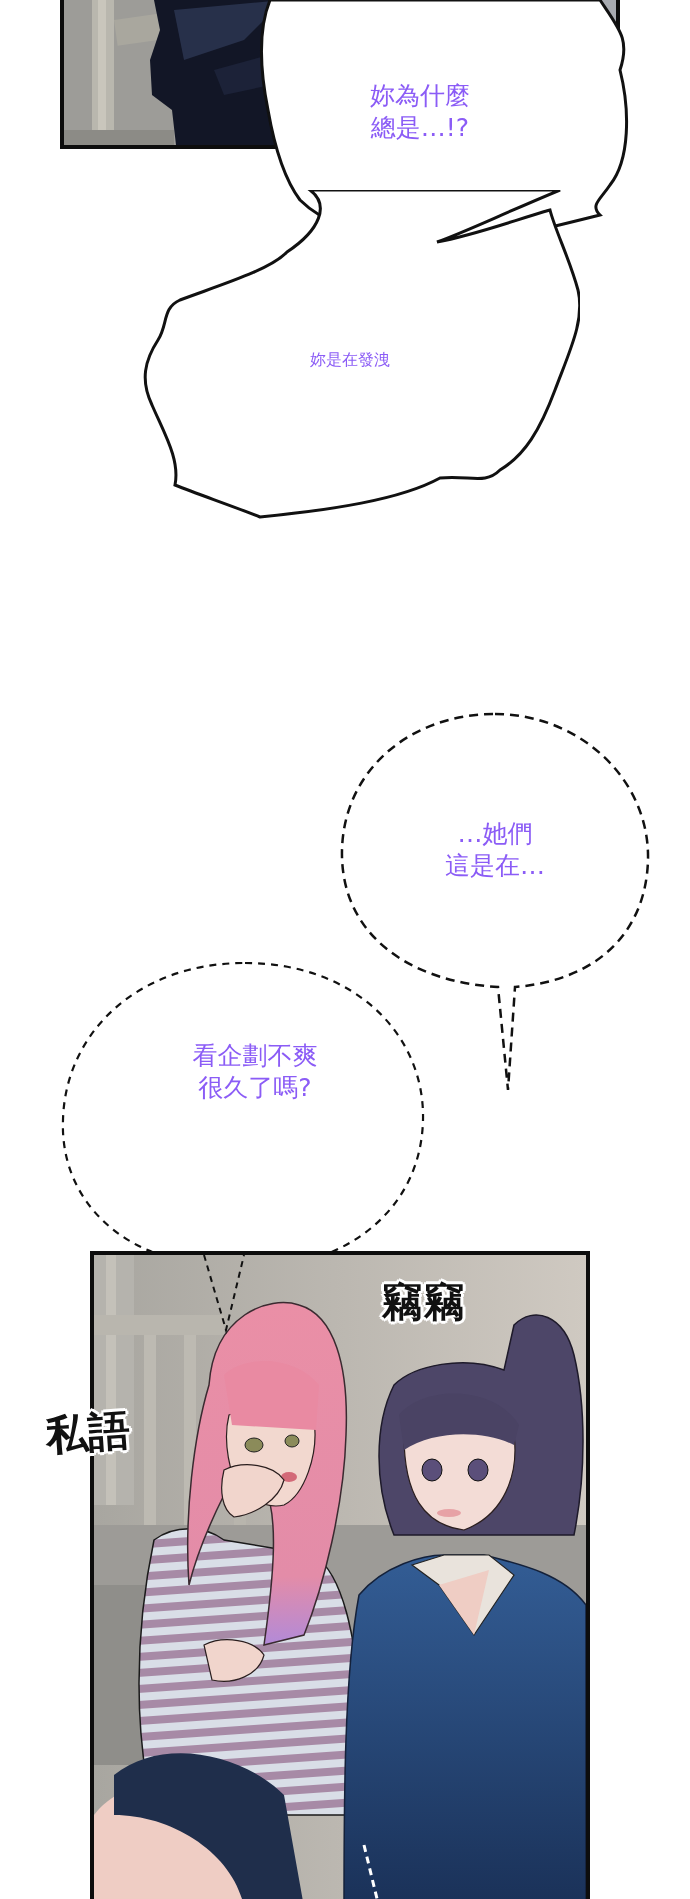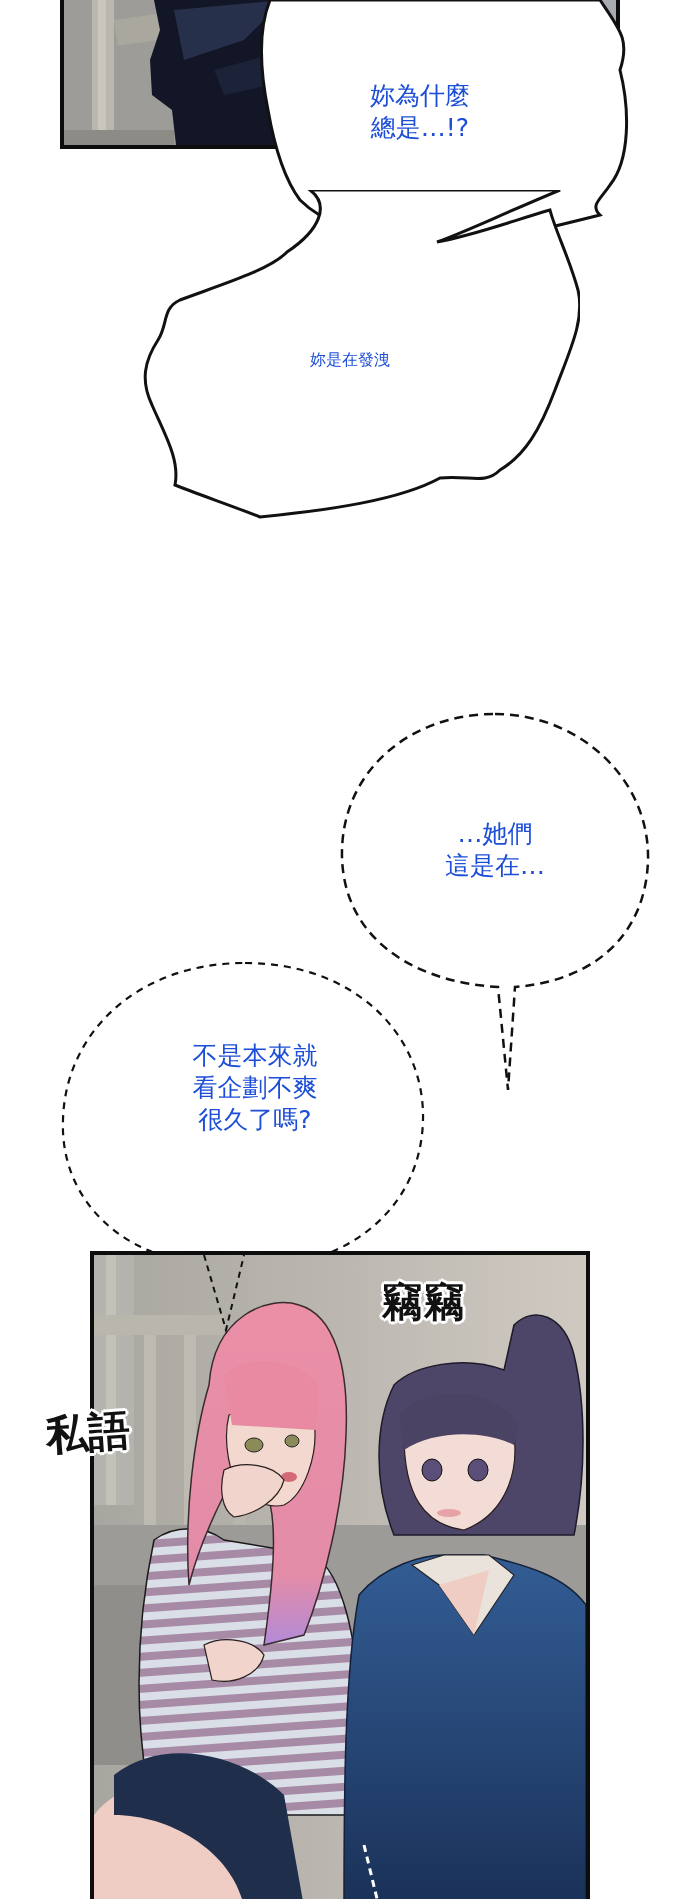--- a/index.html
+++ b/index.html
@@ -1,19 +1,19 @@
 <!DOCTYPE html>
 <html><head>
   <meta charset="utf-8">
   <style>
     html, body { margin: 0; padding: 0; background: #ffffff; }
     body { width: 690px; height: 1899px; position: relative; overflow: hidden; font-family: "DejaVu Sans", "Liberation Sans", sans-serif; }
     .abs { position: absolute; }
     .panel { position: absolute; overflow: hidden; box-sizing: border-box; border: 4px solid #0d0d0d; }
-    .bubble-text { position: absolute; text-align: center; color: #1d4ed8; font-family: "DejaVu Sans", sans-serif; line-height: 1.28; }
+    .bubble-text { position: absolute; text-align: center; color: #8b5cf6; font-family: "DejaVu Sans", sans-serif; line-height: 1.28; }
     .bubble-text span { display: block; white-space: nowrap; }
     .sfx { position: absolute; font-family: "DejaVu Serif", "Liberation Serif", serif; font-weight: bold; color: #111; 
            text-shadow: 3px 0 #fff, -3px 0 #fff, 0 3px #fff, 0 -3px #fff, 2px 2px #fff, -2px -2px #fff, 2px -2px #fff, -2px 2px #fff; }
     svg { display: block; }
   </style>
 </head>
 <body>
 
 <div class="panel" style="left:60px; top:-4px; width:560px; height:153px; background:#9a9a98;">
   <svg width="552" height="145" viewBox="0 0 552 145">
@@ -122,19 +122,18 @@
     <path d="M 265 340 C 290 310 330 300 350 300 L 390 300 C 430 310 470 320 492 350 L 492 652 L 250 652 C 250 550 250 420 265 340 Z" fill="url(#polo)" stroke="#14213a" stroke-width="1.5"></path>
     <path d="M 318 310 L 350 300 L 395 300 L 420 320 L 380 380 L 345 330 Z" fill="#e9e3dc" stroke="#222" stroke-width="1.2"></path>
     <path d="M 345 330 L 380 380 L 395 315 Z" fill="#efcdc4"></path>
 
     <path d="M 110 0 L 132 75 L 150 0" fill="none" stroke="#111" stroke-width="2" stroke-dasharray="6 5"></path>
     <path d="M 270 590 L 285 652" fill="none" stroke="#ffffff" stroke-width="3" stroke-dasharray="7 5"></path>
   </svg>
 </div>
 
 <div class="bubble-text" style="left:145px; top:1040px; width:220px; font-size:25px;">
-  <span>不是本來就</span>
   <span>看企劃不爽</span>
   <span>很久了嗎?</span>
 </div>
 
 <div class="sfx" style="left:352px; top:1275px; font-size:40px; letter-spacing:2px;padding-left:30px;">竊竊</div>
 <div class="sfx" style="left:46px; top:1405px; font-size:42px; transform:rotate(-4deg);">私語</div>
 
 </body></html>

